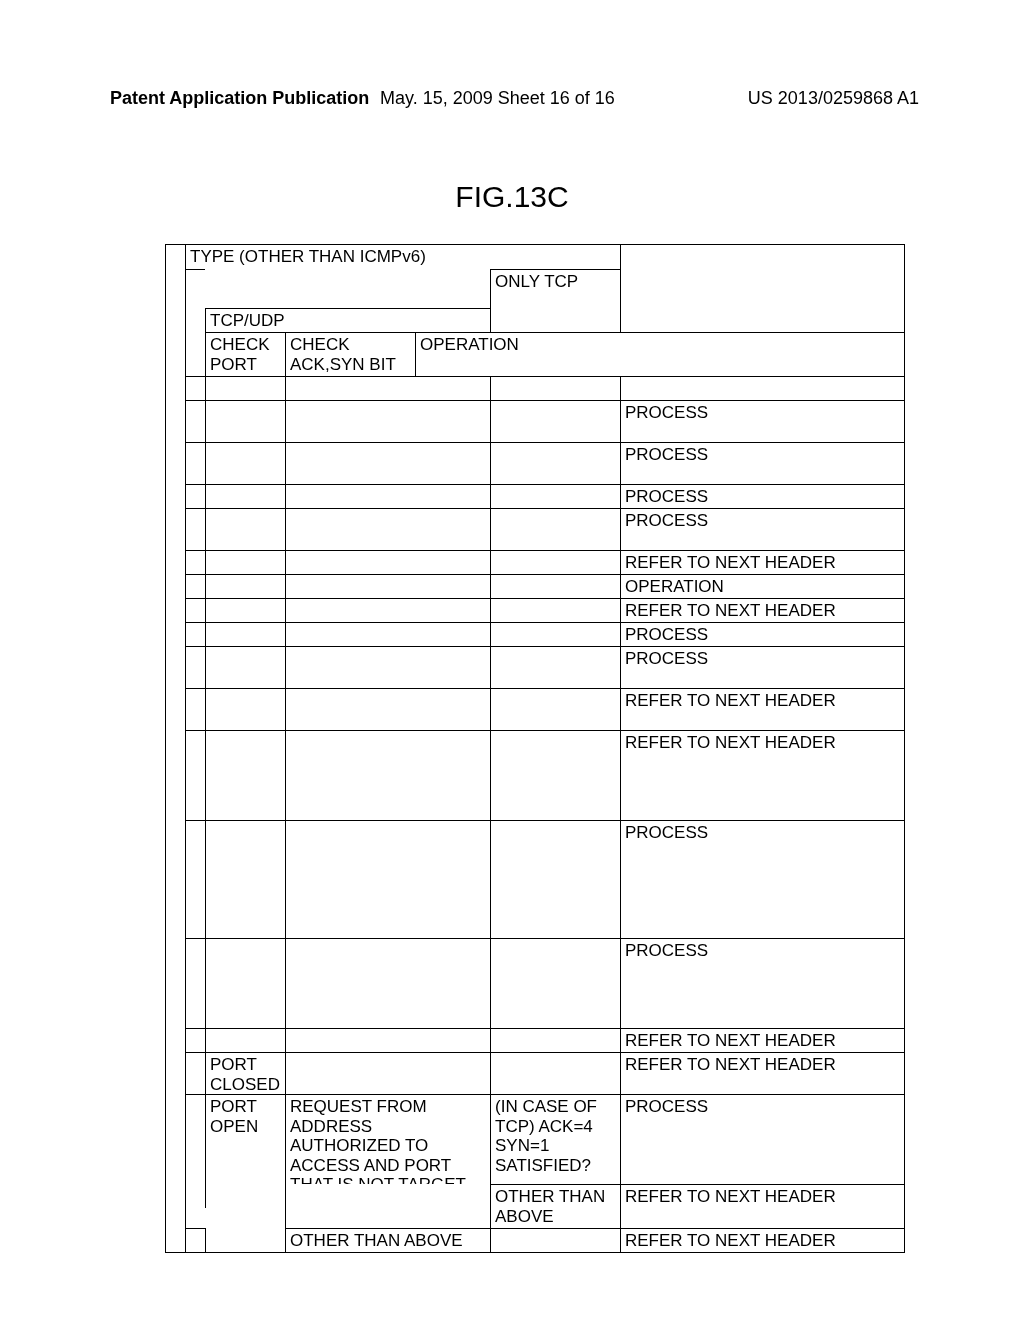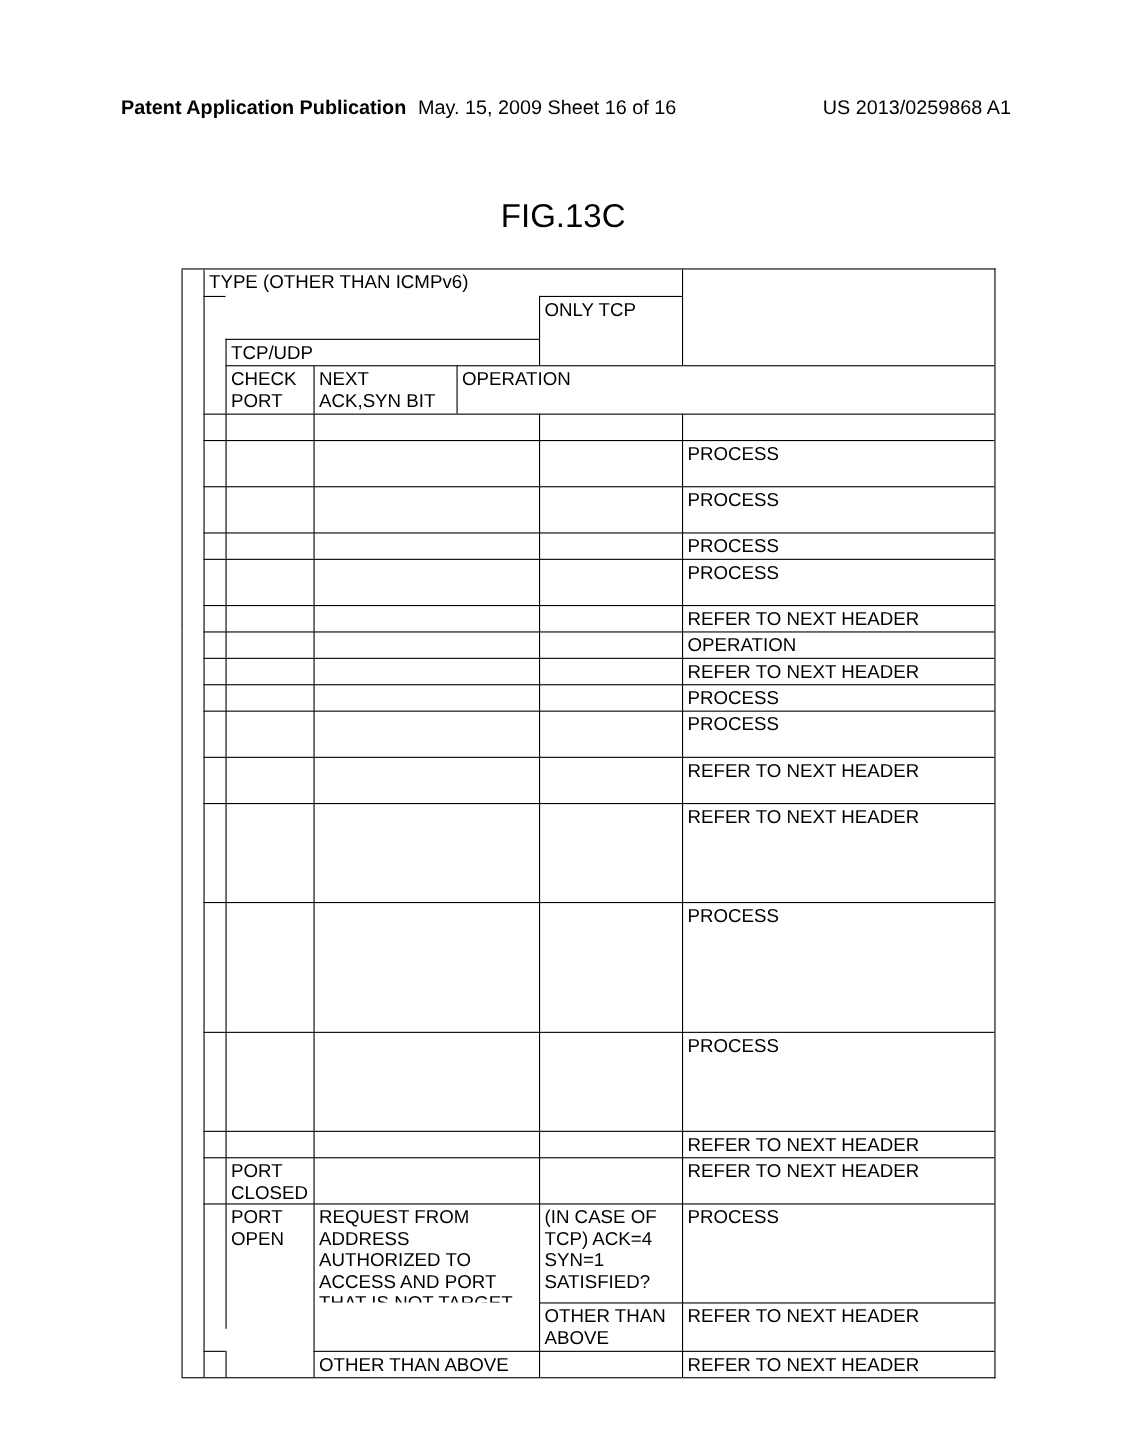--- a/index.html
+++ b/index.html
@@ -85,21 +85,21 @@
     <div class="cell c-b"></div>
     <div class="cell" style="width:285px;margin-top:39px;">TCP/UDP</div>
     <div class="cell c-tcp">ONLY TCP</div>
     <div class="cell c-op" style="border-top:none;"></div>
   </div>
 
   <div class="row">
     <div class="cell c-a" style="border-top:none;"></div>
     <div class="cell c-b" style="border-top:none;"></div>
     <div class="cell c-port">CHECK PORT</div>
-    <div class="cell c-tcp">NEXT ACK,SYN BIT</div>
+    <div class="cell c-tcp">CHECK ACK,SYN BIT</div>
     <div class="cell c-op">OPERATION</div>
   </div>
 
   <div id="rows-target">
       <div class="row">
         <div class="cell c-a" style="border-top: none;"></div>
         <div class="cell c-b"></div>
         <div class="cell c-port" style="height: 24px;"></div>
         <div class="cell c-acc" style="height: 24px;"></div>
         <div class="cell c-tcp" style="height: 24px;"></div>

